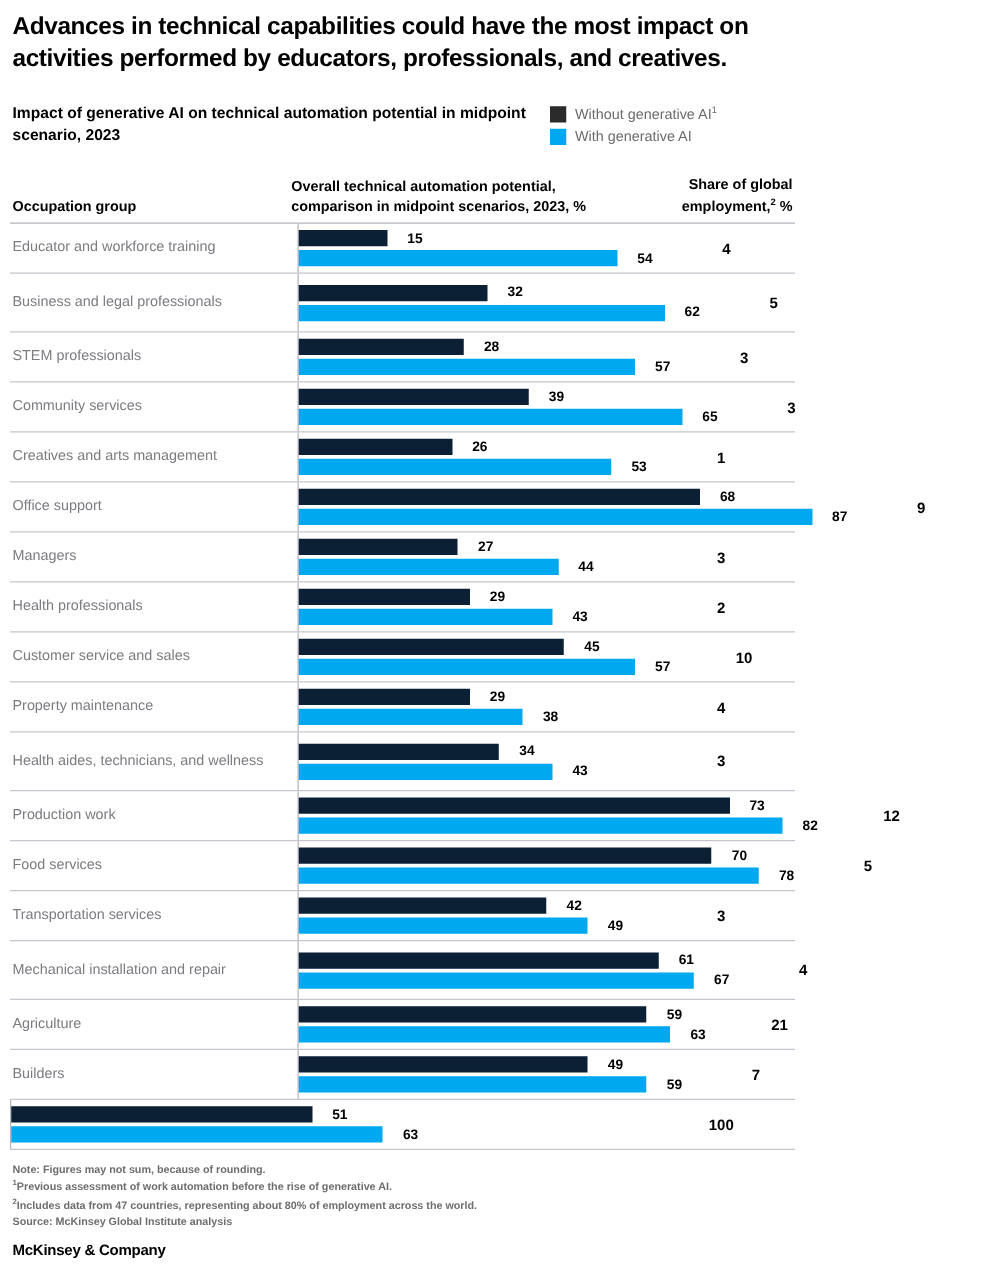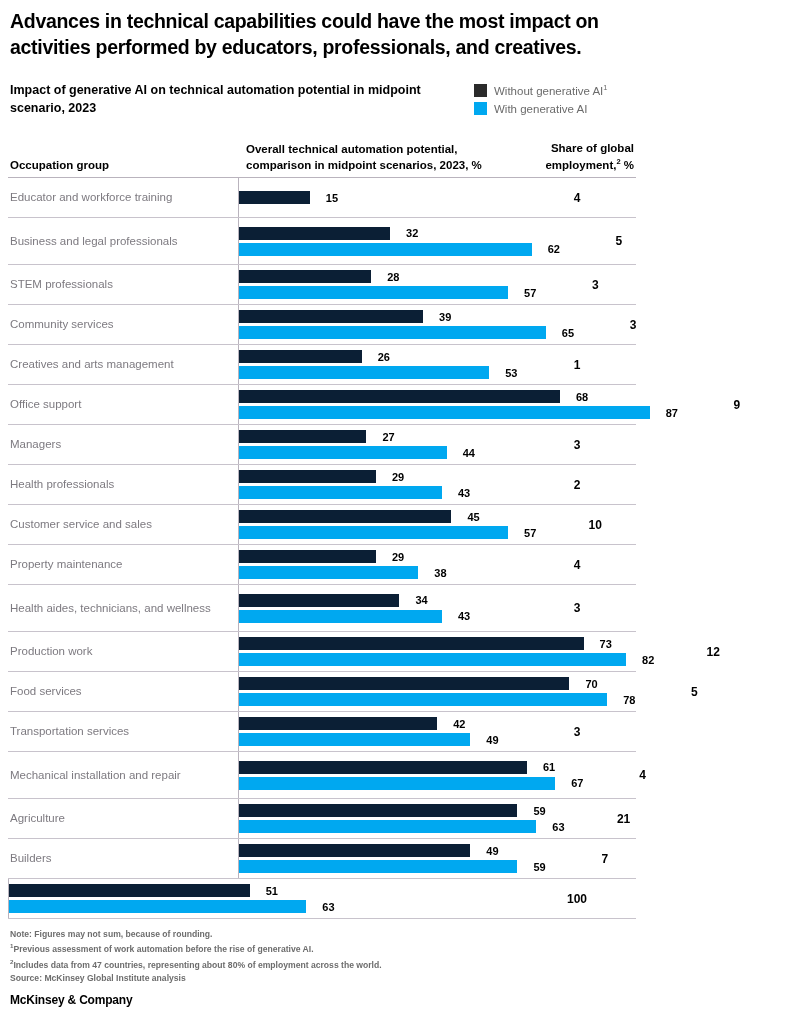--- a/index.html
+++ b/index.html
@@ -21,21 +21,20 @@
     padding: 8px 2px 0 2px;
   }
 
   
   .sub-row {
     display: flex;
     align-items: flex-start;
     justify-content: flex-start;
     margin-top: 22px;
     padding: 0 2px;
-    gap: 34px;
   }
   .subtitle {
     font-size: 12.5px;
     font-weight: 700;
     line-height: 1.42;
     color: #000000;
     width: 430px;
   }
   .legend { padding-top: 1px; }
   .legend-item {
@@ -51,21 +50,21 @@
 
   
   .col-headers {
     position: relative;
     height: 42px;
     margin-top: 16px;
     border-bottom: 1px solid #b9b3bd;
   }
   .ch { position: absolute; bottom: 4px; font-size: 11.5px; font-weight: 700; color: #000; line-height: 1.35; }
   .ch-occ  { left: 2px; }
-  .ch-mid  { left: 238px; width: 330px; }
+  .ch-mid  { left: 225px; width: 330px; }
   .ch-share{ right: 2px; width: 130px; text-align: right; }
 
   
   .rows { position: relative; }
   .row {
     position: relative;
     display: flex;
     align-items: center;
     height: 40px;
     border-bottom: 1px solid #c8c3cc;
@@ -170,20 +169,24 @@
   </div>
 
   <div class="rows">
       <div class="row">
         <div class="row-label">Educator and workforce training</div>
         <div class="bars">
           <div class="bar-line">
             <span class="bar bar-dark" style="width: 70.8px;"></span>
             <span class="bar-val">15</span>
           </div>
+          <div class="bar-line">
+            <span class="bar bar-blue" style="width: 254.88px;"></span>
+            <span class="bar-val">54</span>
+          </div>
         </div>
         <div class="share">4</div>
       </div>
       <div class="row tall">
         <div class="row-label">Business and legal professionals</div>
         <div class="bars">
           <div class="bar-line">
             <span class="bar bar-dark" style="width: 151.04px;"></span>
             <span class="bar-val">32</span>
           </div>

